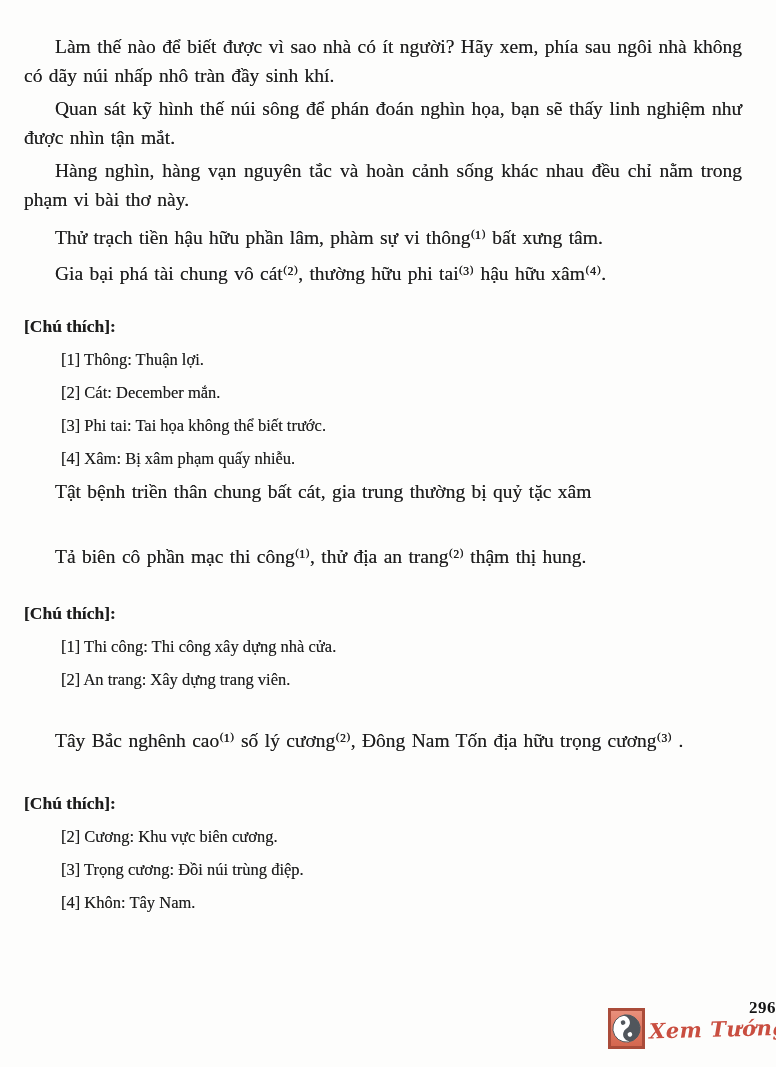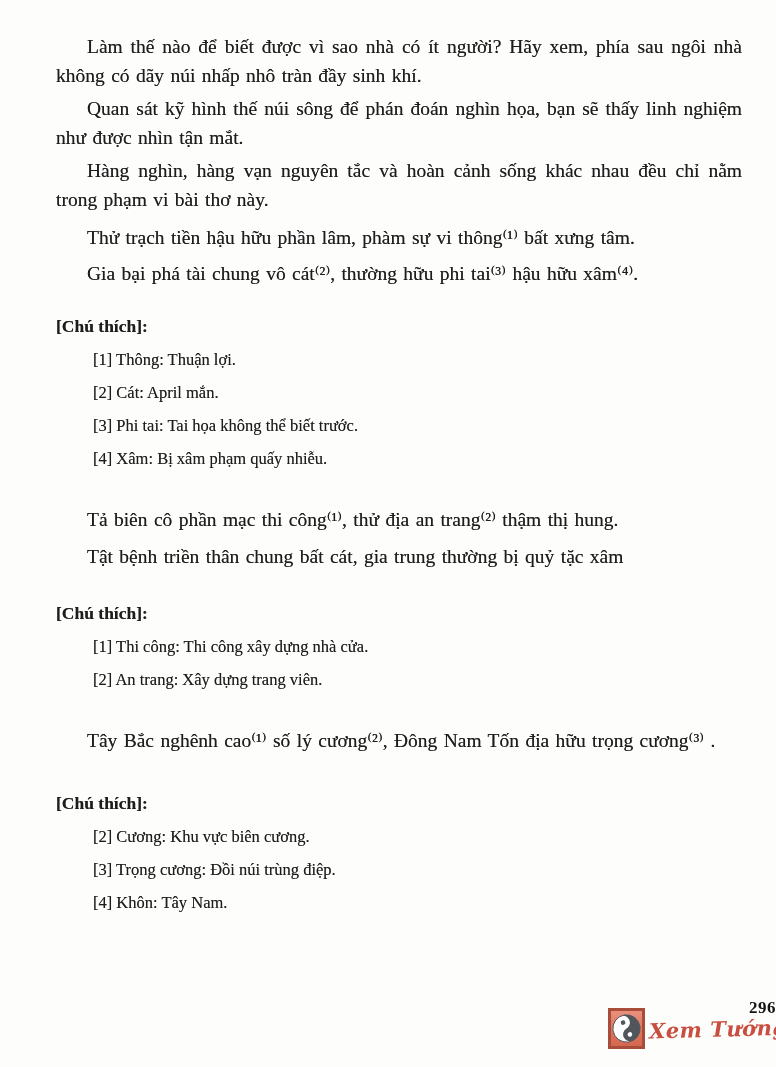--- a/index.html
+++ b/index.html
@@ -6,21 +6,21 @@
   html, body { background: #ffffff; }
   .page {
     position: relative;
     width: 776px;
     height: 1067px;
     background: #fdfdfc;
     overflow: hidden;
     font-family: "Liberation Serif", "DejaVu Serif", serif;
     color: #1d1d1d;
   }
-  .content { padding: 32px 34px 0 56px; }
+  .content { padding: 32px 34px 0 24px; }
   .body-para {
     font-size: 19.5px;
     line-height: 29px;
     text-align: justify;
     text-indent: 31px;
     text-shadow: 0 0 0.45px rgba(10,10,10,0.6);
     word-spacing: 1.5px;
   }
   .verse { text-align: left; }
   .p2 { margin-top: 4px; }
@@ -98,27 +98,27 @@
     <p class="body-para">Làm thế nào để biết được vì sao nhà có ít người? Hãy xem, phía sau ngôi nhà không có dãy núi nhấp nhô tràn đầy sinh khí.</p>
     <p class="body-para p2">Quan sát kỹ hình thế núi sông để phán đoán nghìn họa, bạn sẽ thấy linh nghiệm như được nhìn tận mắt.</p>
     <p class="body-para p3">Hàng nghìn, hàng vạn nguyên tắc và hoàn cảnh sống khác nhau đều chỉ nằm trong phạm vi bài thơ này.</p>
 
     <p class="body-para verse va1">Thử trạch tiền hậu hữu phần lâm, phàm sự vi thông⁽¹⁾ bất xưng tâm.</p>
     <p class="body-para verse va2">Gia bại phá tài chung vô cát⁽²⁾, thường hữu phi tai⁽³⁾ hậu hữu xâm⁽⁴⁾.</p>
 
     <div class="notes-block na">
       <p class="notes-heading">[Chú thích]:</p>
       <p class="note-item">[1] Thông: Thuận lợi.</p>
-      <p class="note-item">[2] Cát: April mắn.</p>
+      <p class="note-item">[2] Cát: December mắn.</p>
       <p class="note-item">[3] Phi tai: Tai họa không thể biết trước.</p>
       <p class="note-item">[4] Xâm: Bị xâm phạm quấy nhiễu.</p>
     </div>
 
+    <p class="body-para verse vb2">Tật bệnh triền thân chung bất cát, gia trung thường bị quỷ tặc xâm</p>
     <p class="body-para verse vb1">Tả biên cô phần mạc thi công⁽¹⁾, thử địa an trang⁽²⁾ thậm thị hung.</p>
-    <p class="body-para verse vb2">Tật bệnh triền thân chung bất cát, gia trung thường bị quỷ tặc xâm</p>
 
     <div class="notes-block nb">
       <p class="notes-heading">[Chú thích]:</p>
       <p class="note-item">[1] Thi công: Thi công xây dựng nhà cửa.</p>
       <p class="note-item">[2] An trang: Xây dựng trang viên.</p>
     </div>
 
     <p class="body-para verse vc1">Tây Bắc nghênh cao⁽¹⁾ số lý cương⁽²⁾, Đông Nam Tốn địa hữu trọng cương⁽³⁾ .</p>
 
     <div class="notes-block nc">

